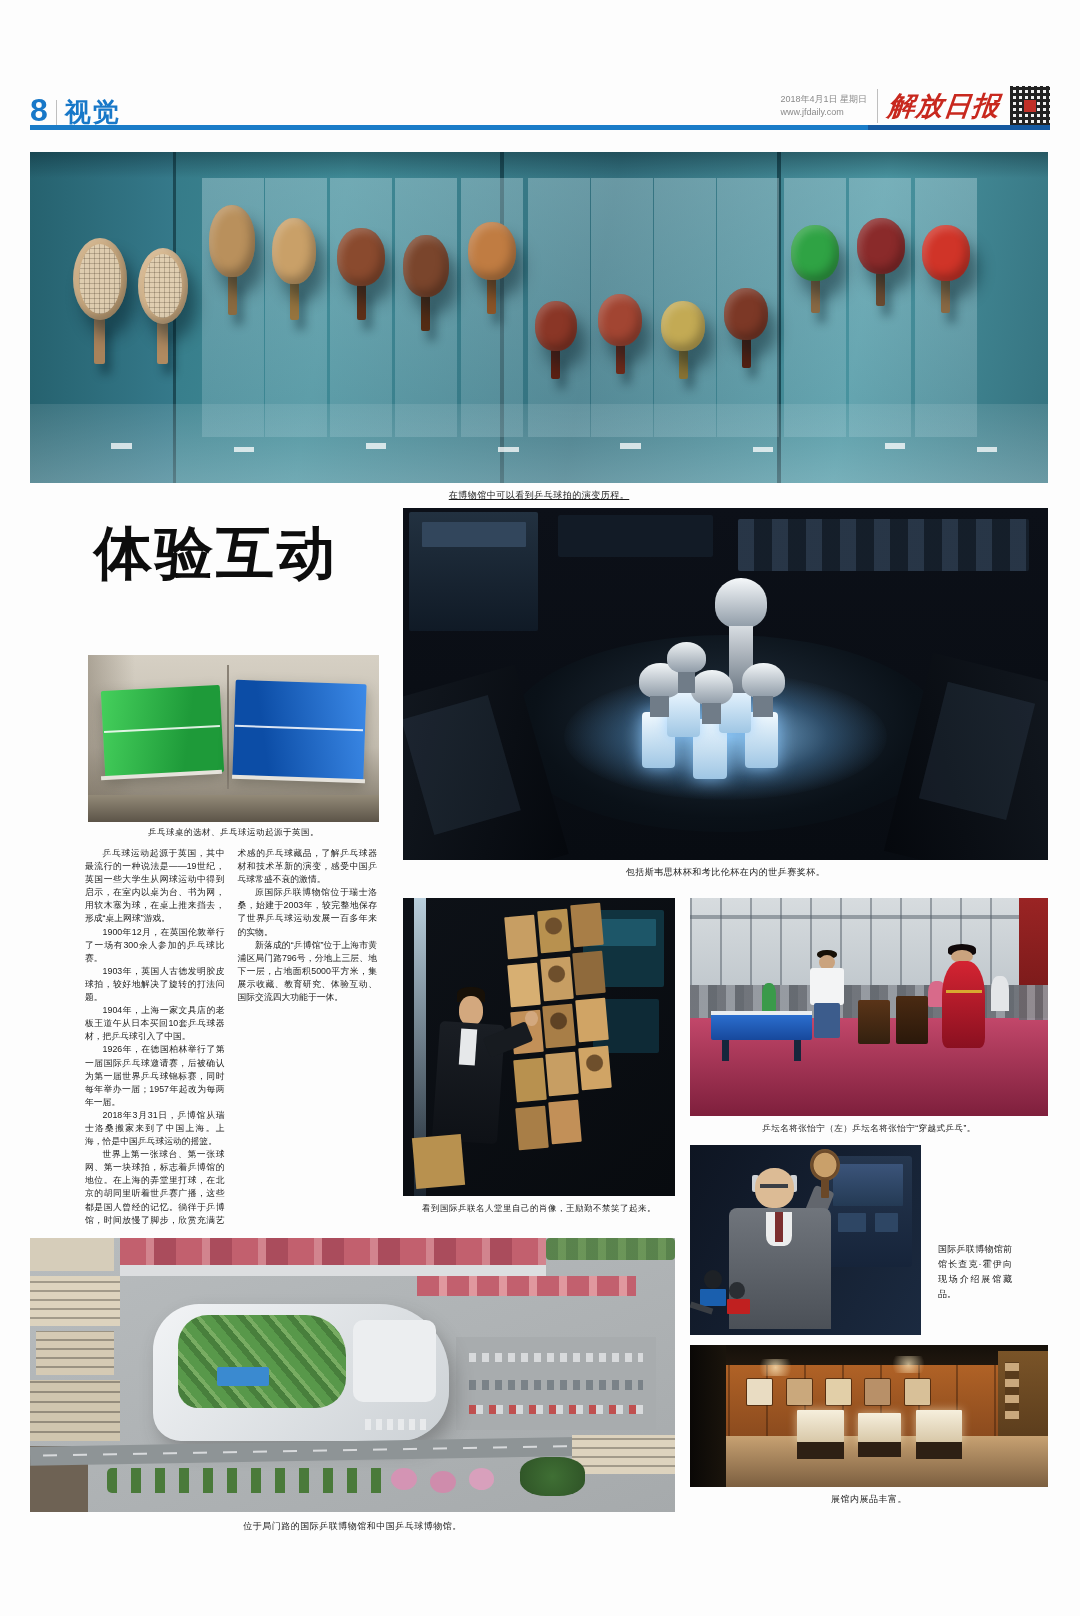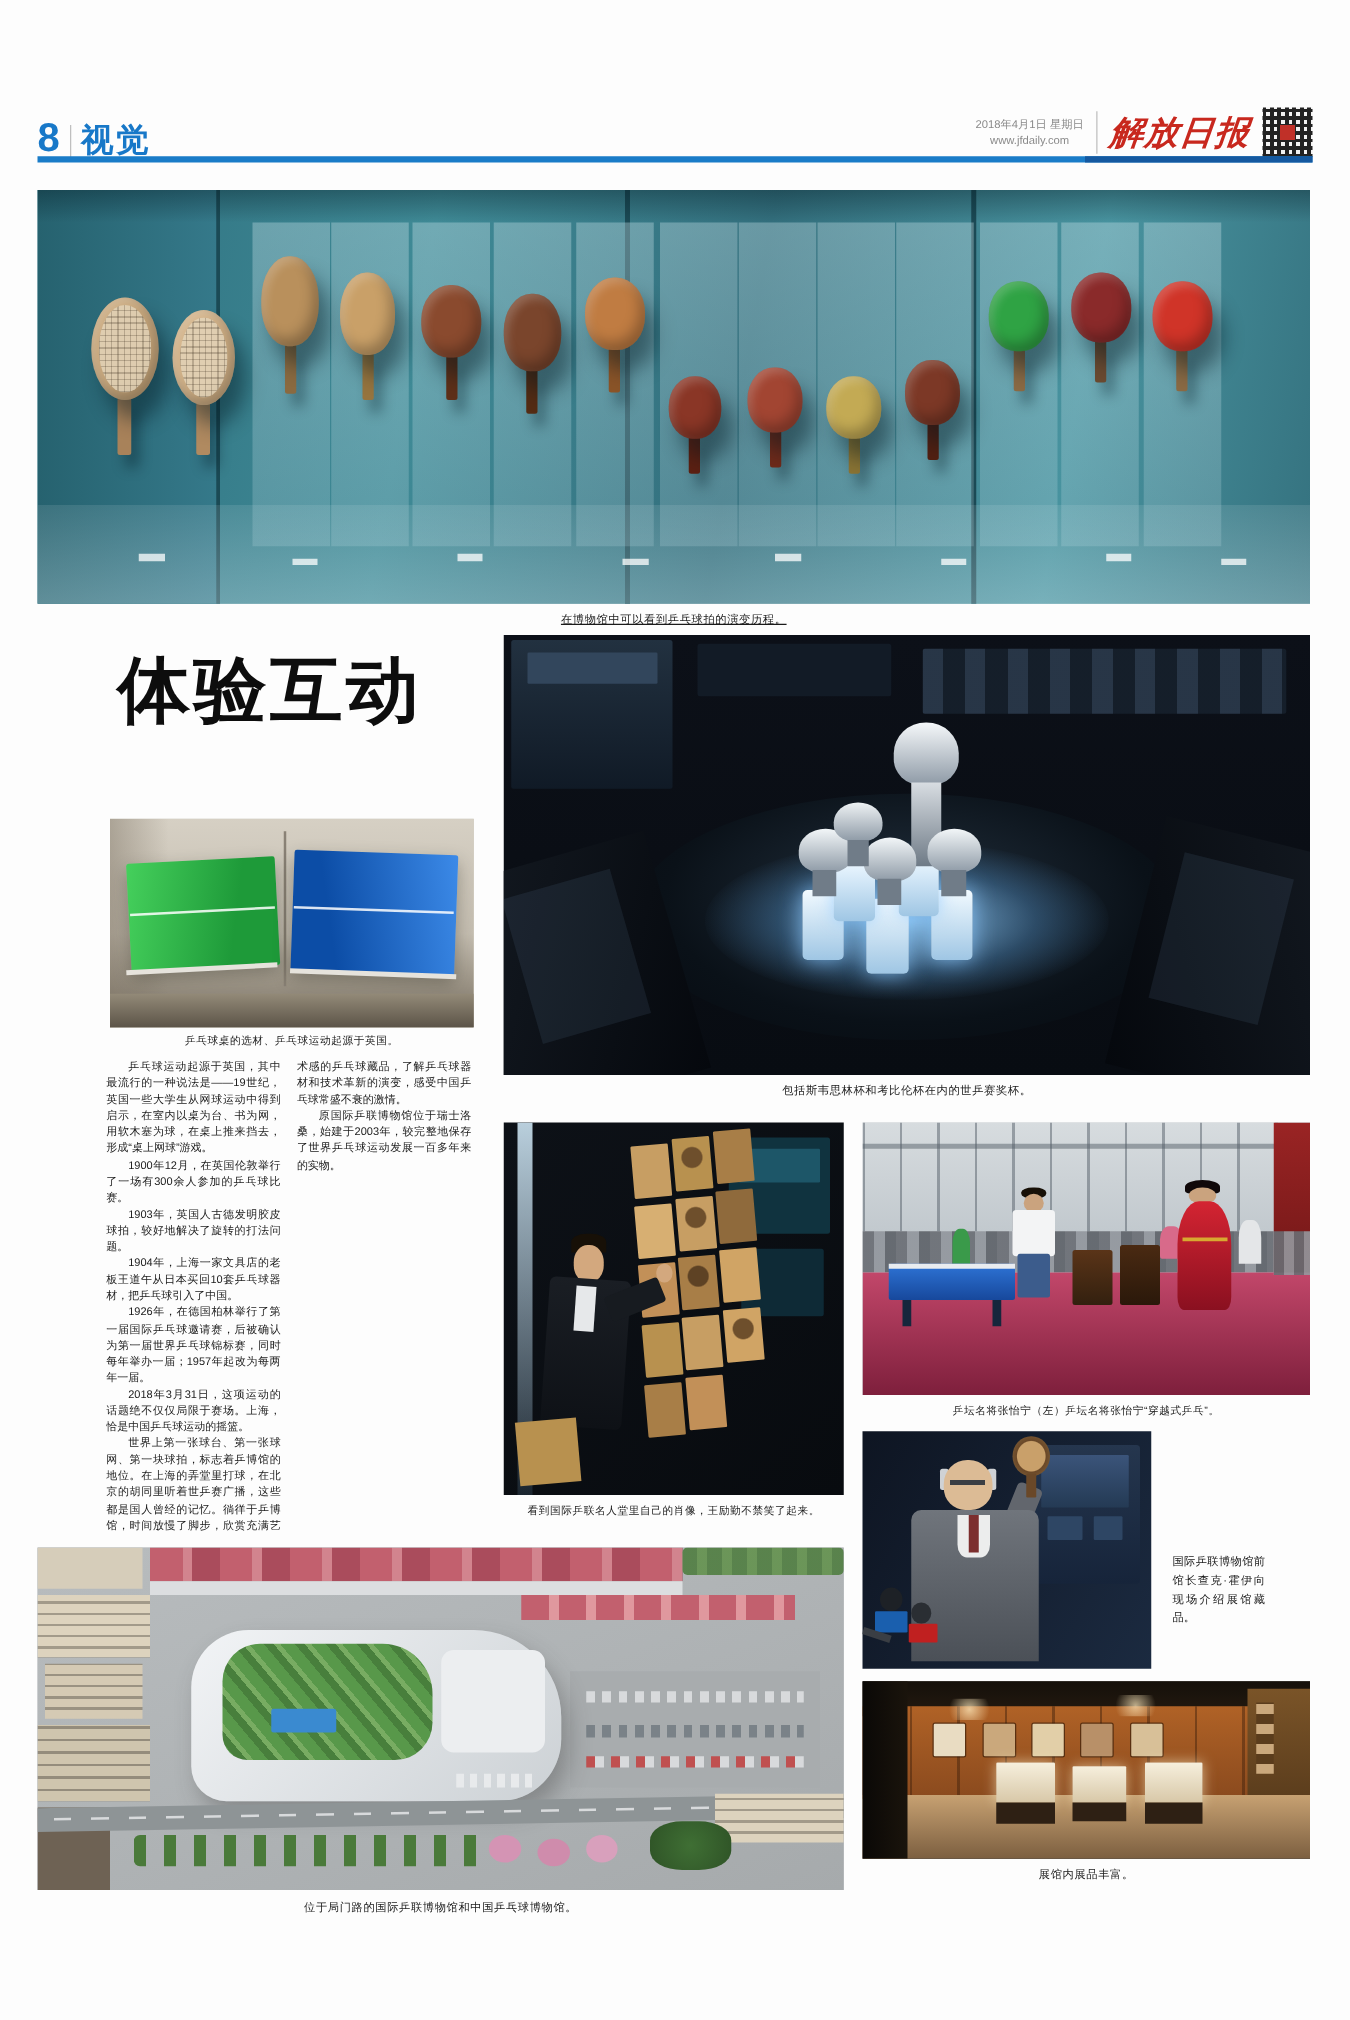--- a/index.html
+++ b/index.html
@@ -5,21 +5,21 @@
   html,body{margin:0;padding:0;background:#ececec;}
   .page{position:relative;width:1080px;height:1616px;margin:0 auto;background:#fdfdfd;
         font-family:"Liberation Sans","DejaVu Sans",sans-serif;overflow:hidden;}
   
   .hdr{position:absolute;left:30px;top:84px;right:30px;height:42px;display:flex;align-items:flex-end;}
   .hdr-left{display:flex;align-items:flex-end;gap:8px;}
   .pagenum{font-size:32px;font-weight:bold;color:#1878c8;line-height:1;}
   .vdiv{width:1px;height:26px;background:#bfbfbf;}
   .section{font-size:26px;font-weight:bold;color:#1878c8;line-height:1.05;letter-spacing:2px;}
   .hdr-right{margin-left:auto;display:flex;align-items:center;gap:10px;}
-  .dateblock{text-align:center;color:#8a8a8a;font-size:9px;line-height:1.5;}
+  .dateblock{text-align:left;color:#8a8a8a;font-size:9px;line-height:1.5;}
   .masthead{font-family:"Liberation Serif","DejaVu Serif",serif;font-style:italic;font-weight:bold;
             font-size:27px;color:#c8281e;transform:skewX(-6deg);letter-spacing:1px;white-space:nowrap;}
   .qr{width:40px;height:40px;position:relative;
       background:repeating-linear-gradient(0deg,#222 0 3px,transparent 3px 6px),
                  repeating-linear-gradient(90deg,#222 0 3px,#f2f2f2 3px 6px);}
   .qr::after{content:"";position:absolute;inset:36%;background:#c03028;}
   .rule{position:absolute;left:30px;top:125px;width:1020px;height:5px;background:#1a7cc8;}
   .rule-dark{position:absolute;left:868px;top:125px;width:182px;height:5px;background:#1559a0;}
   
   .photo{position:absolute;overflow:hidden;}
@@ -186,23 +186,24 @@
     </div>
   <div class="cap" style="left:88px;top:827px;width:291px;font-size:8.5px;">乒乓球桌的选材、乒乓球运动起源于英国。</div>
 
   <div class="article">
     <div>
         <p>乒乓球运动起源于英国，其中最流行的一种说法是——19世纪，英国一些大学生从网球运动中得到启示，在室内以桌为台、书为网，用软木塞为球，在桌上推来挡去，形成“桌上网球”游戏。</p>
         <p>1900年12月，在英国伦敦举行了一场有300余人参加的乒乓球比赛。</p>
         <p>1903年，英国人古德发明胶皮球拍，较好地解决了旋转的打法问题。</p>
         <p>1904年，上海一家文具店的老板王道午从日本买回10套乒乓球器材，把乒乓球引入了中国。</p>
         <p>1926年，在德国柏林举行了第一届国际乒乓球邀请赛，后被确认为第一届世界乒乓球锦标赛，同时每年举办一届；1957年起改为每两年一届。</p>
-        <p>2018年3月31日，这项运动的话题绝不仅仅局限于赛场。上海，恰是中国乒乓球运动的摇篮。</p>
+        <p>2018年3月31日，乒博馆从瑞士洛桑搬家来到了中国上海。上海，恰是中国乒乓球运动的摇篮。</p>
         <p>世界上第一张球台、第一张球网、第一块球拍，标志着乒博馆的地位。在上海的弄堂里打球，在北京的胡同里听着世乒赛广播，这些都是国人曾经的记忆。徜徉于乒博馆，时间放慢了脚步，欣赏充满艺术感的乒乓球藏品，了解乒乓球器材和技术革新的演变，感受中国乒乓球常盛不衰的激情。</p>
         <p>原国际乒联博物馆位于瑞士洛桑，始建于2003年，较完整地保存了世界乒乓球运动发展一百多年来的实物。</p>
+        <p>新落成的“乒博馆”位于上海市黄浦区局门路796号，分地上三层、地下一层，占地面积5000平方米，集展示收藏、教育研究、体验互动、国际交流四大功能于一体。</p>
       </div>
 
   </div>
 
   <div class="photo ph-trophies">
       <div class="blk" style="left: 52%; top: 3%; width: 45%; height: 15%; background: repeating-linear-gradient(90deg, rgb(43, 58, 76) 0px, rgb(43, 58, 76) 16px, rgb(22, 32, 44) 16px, rgb(22, 32, 44) 34px); border-radius: 2px; opacity: 0.9;"></div>
       <div class="blk" style="left: 1%; top: 1%; width: 20%; height: 34%; background: linear-gradient(rgb(34, 49, 64), rgb(16, 26, 38)); border-radius: 2px;"></div>
       <div class="blk" style="left: 3%; top: 4%; width: 16%; height: 7%; background: rgb(50, 70, 92); border-radius: 1px;"></div>
       <div class="blk" style="left: 24%; top: 2%; width: 24%; height: 12%; background: rgb(18, 27, 38); border-radius: 2px;"></div>
       <div class="blk" style="left: 16%; top: 36%; width: 68%; height: 56%; background: radial-gradient(at 50% 42%, rgb(34, 48, 62) 0%, rgb(10, 17, 24) 62%, rgb(6, 10, 16) 100%); border-radius: 50%;"></div>

